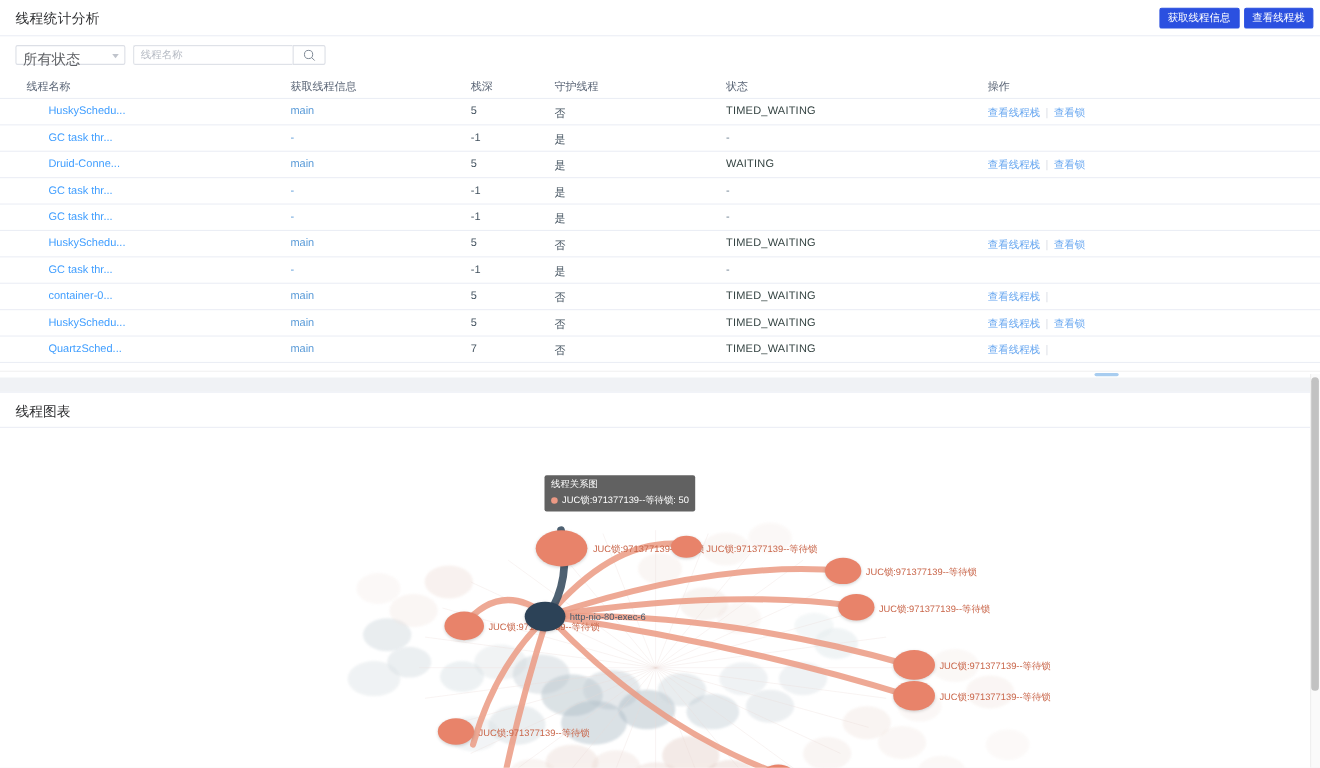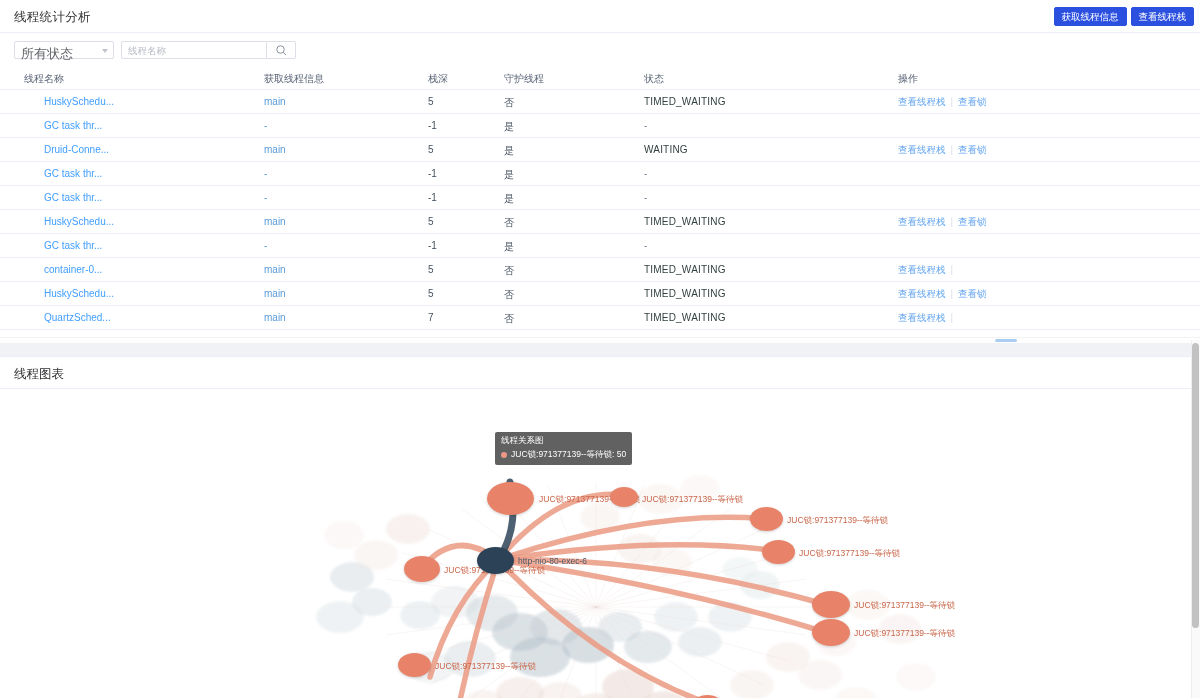--- a/index.html
+++ b/index.html
@@ -86,21 +86,21 @@
   .tbl-head { height: 24px; border-bottom: 1px solid #ebeef5; }
   .tbl-head .c { color: #5a6576; font-size: 10px; }
   .c {
     position: absolute; top: 6px;
     font-size: 10px; white-space: nowrap;
   }
   .c-name  { left: 24px; }
   .c-group { left: 264px; }
   .c-depth { left: 428px; }
   .c-daemon{ left: 504px; }
-  .c-state { left: 644px; }
+  .c-state { left: 660px; }
   .c-ops   { left: 898px; }
   .lnk { color: #409eff; cursor: pointer; padding-left: 20px; }
   .lnk-dim { color: #5a9bd8; }
   .state-txt { color: #31403f; font-size: 10px; letter-spacing: .2px; }
   .num { color: #43525f; }
   .dash { color: #6f8192; }
   .ops-sep { color: #dcdfe6; margin: 0 5px; }
   .ops-link { color: #66a6f0; font-size: 9.5px; cursor: pointer; }
 
   

